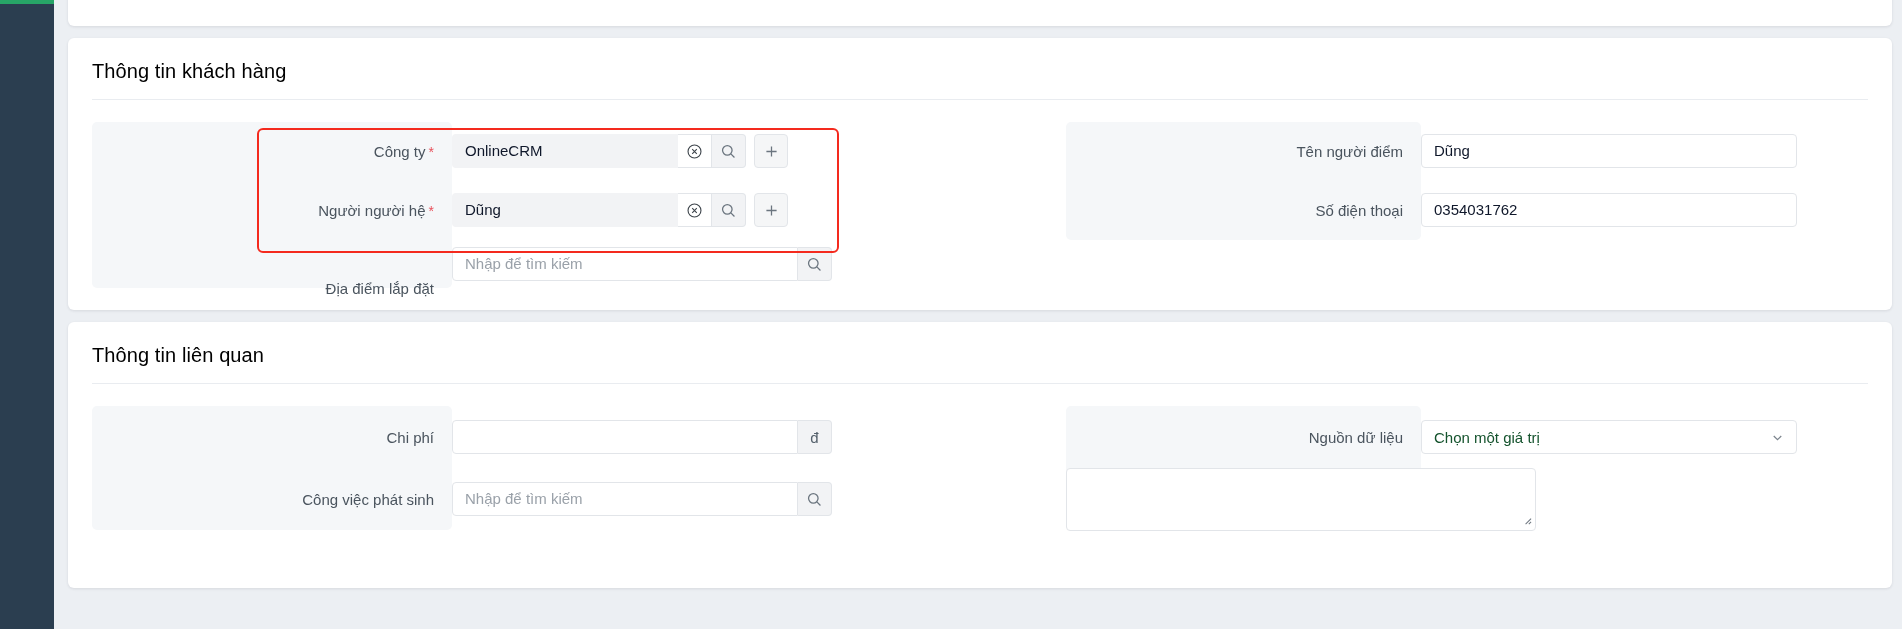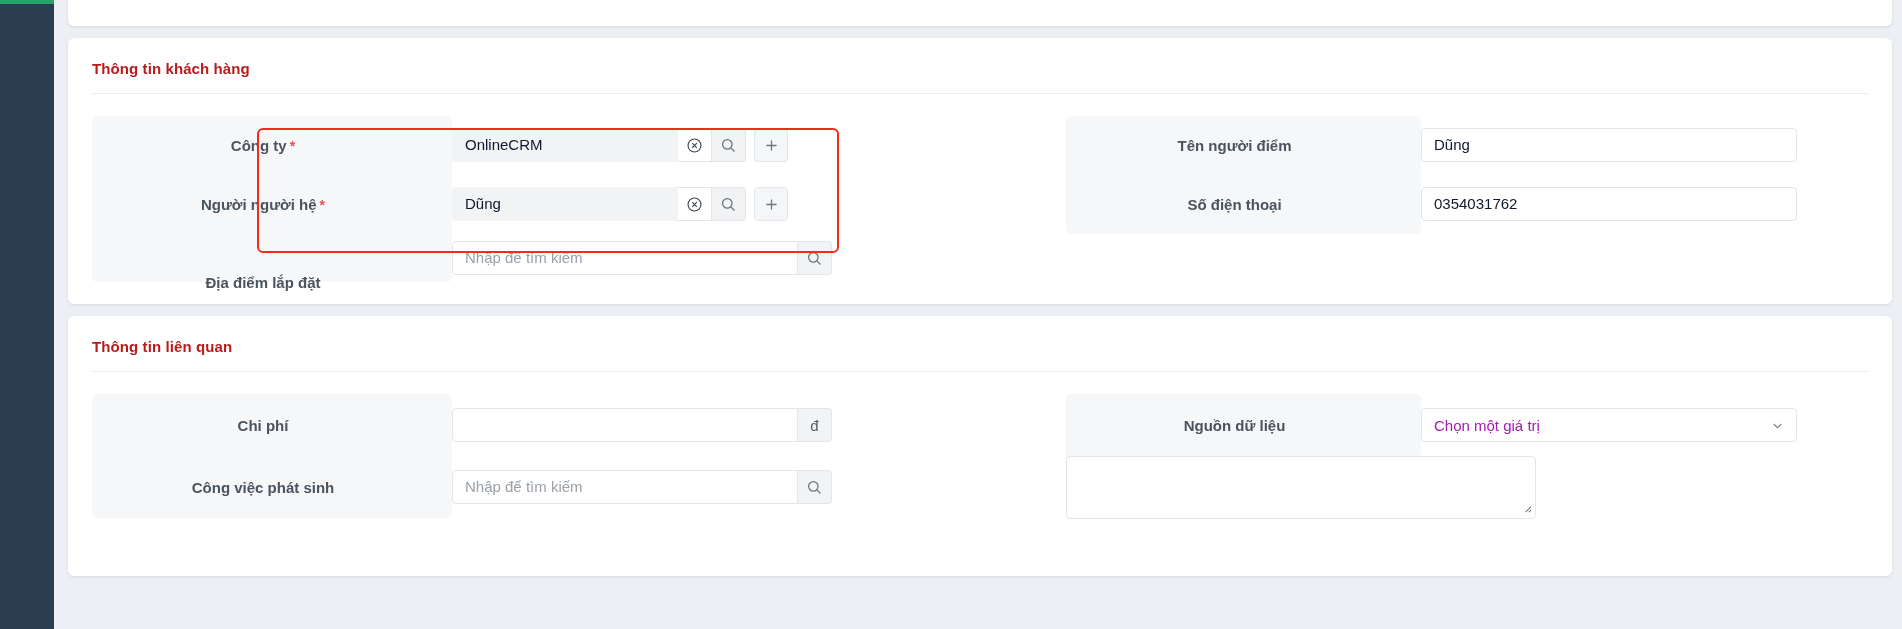--- a/index.html
+++ b/index.html
@@ -22,44 +22,43 @@
     background: #ffffff;
     border-radius: 6px;
     box-shadow: 0 1px 3px rgba(16,24,40,.10);
     margin-bottom: 12px;
   }
   .card-top { height: 32px; margin-top: -6px; border-radius: 0 0 6px 6px; }
 
   .card-body { padding: 22px 24px 24px 24px; }
 
   .section-title {
-    font-size: 15px; font-weight: bold; color: #b91c1c;
+    font-size: 20px; font-weight: normal; color: #000000;
     letter-spacing: .1px; padding-bottom: 16px;
   }
   .divider { height: 1px; background: #e9ecf0; margin: 0 0 22px 0; }
 
   
   .row2 { display: flex; gap: 0; }
   .col { width: 50%; display: flex; flex-direction: column; }
 
   .labelbg {
     position: absolute; top: 0; bottom: 0; left: 0;
     background: #f5f7f9; border-radius: 5px;
   }
 
   .frow { display: flex; align-items: center; height: 50px; position: relative; }
   .frow + .frow { margin-top: 0; }
 
   .flabel {
     flex: 0 0 auto;
-    text-align: center;
+    text-align: right;
     font-size: 15px; color: #4a545e;
     padding-right: 18px;
     white-space: nowrap;
-    font-weight: bold;
   }
   .req { color: #e8505b; font-size: 14px; margin-left: 3px; }
 
   .fctl { display: flex; align-items: center; }
 
   
   .inp {
     height: 34px; line-height: 34px;
     font-size: 15px; color: #0f172a;
     padding: 0 12px;
@@ -99,21 +98,21 @@
     display: flex; align-items: center; justify-content: center;
     border: 1px solid #e2e5e9; border-left: none;
     border-top-right-radius: 4px; border-bottom-right-radius: 4px;
     background: #f2f3f5; color: #55616c; font-size: 15px;
   }
 
   
   .sel {
     height: 34px; display: flex; align-items: center; justify-content: space-between;
     border: 1px solid #e2e5e9; border-radius: 4px; background: #fff;
-    padding: 0 11px 0 12px; font-size: 15px; color: #a21caf; cursor: pointer;
+    padding: 0 11px 0 12px; font-size: 15px; color: #14532d; cursor: pointer;
   }
   .sel .chev { color: #7b838c; display: flex; }
 
   
   .ta {
     border: 1px solid #e2e5e9; border-radius: 4px; background: #fff;
     position: relative; resize: none; outline: none;
     font-family: "Liberation Sans", sans-serif; font-size: 15px; color: #3e454d;
     padding: 7px 10px;
   }

